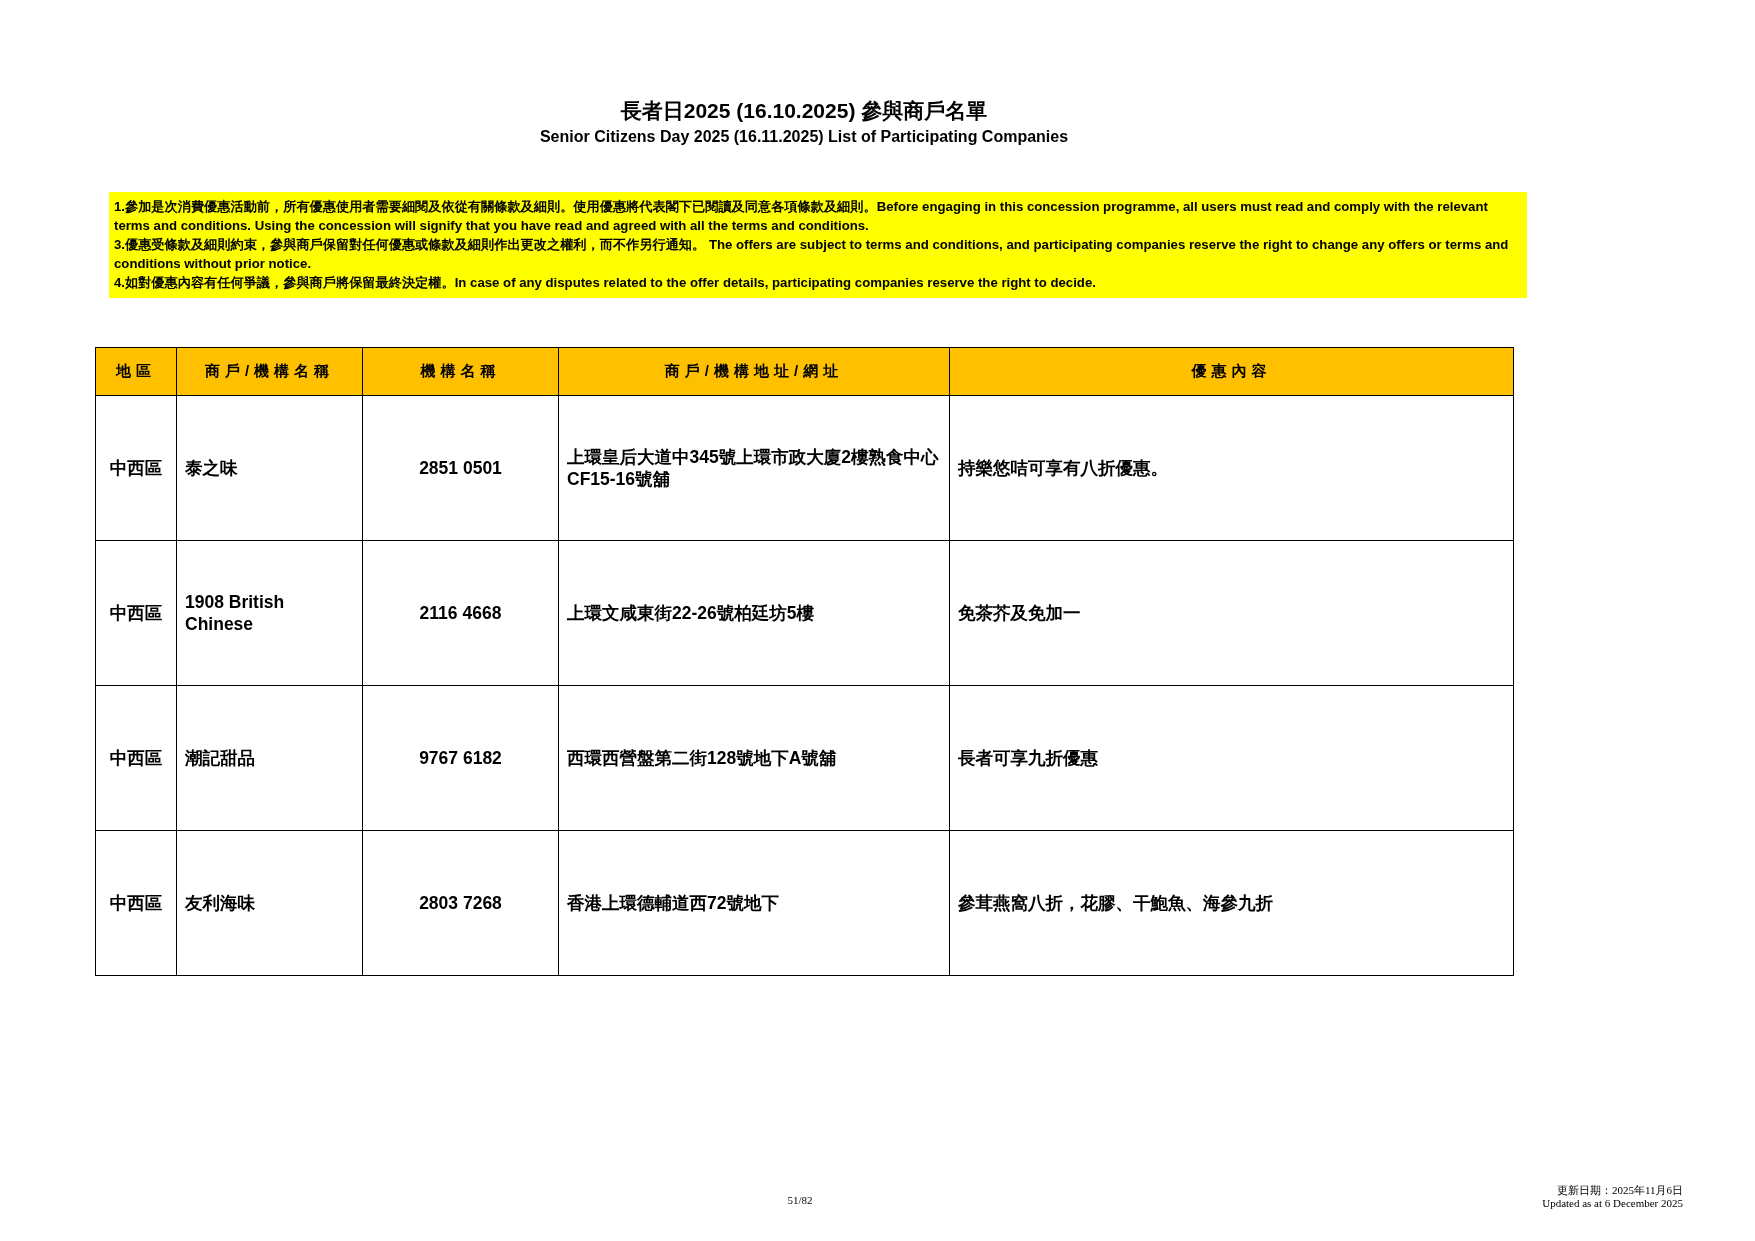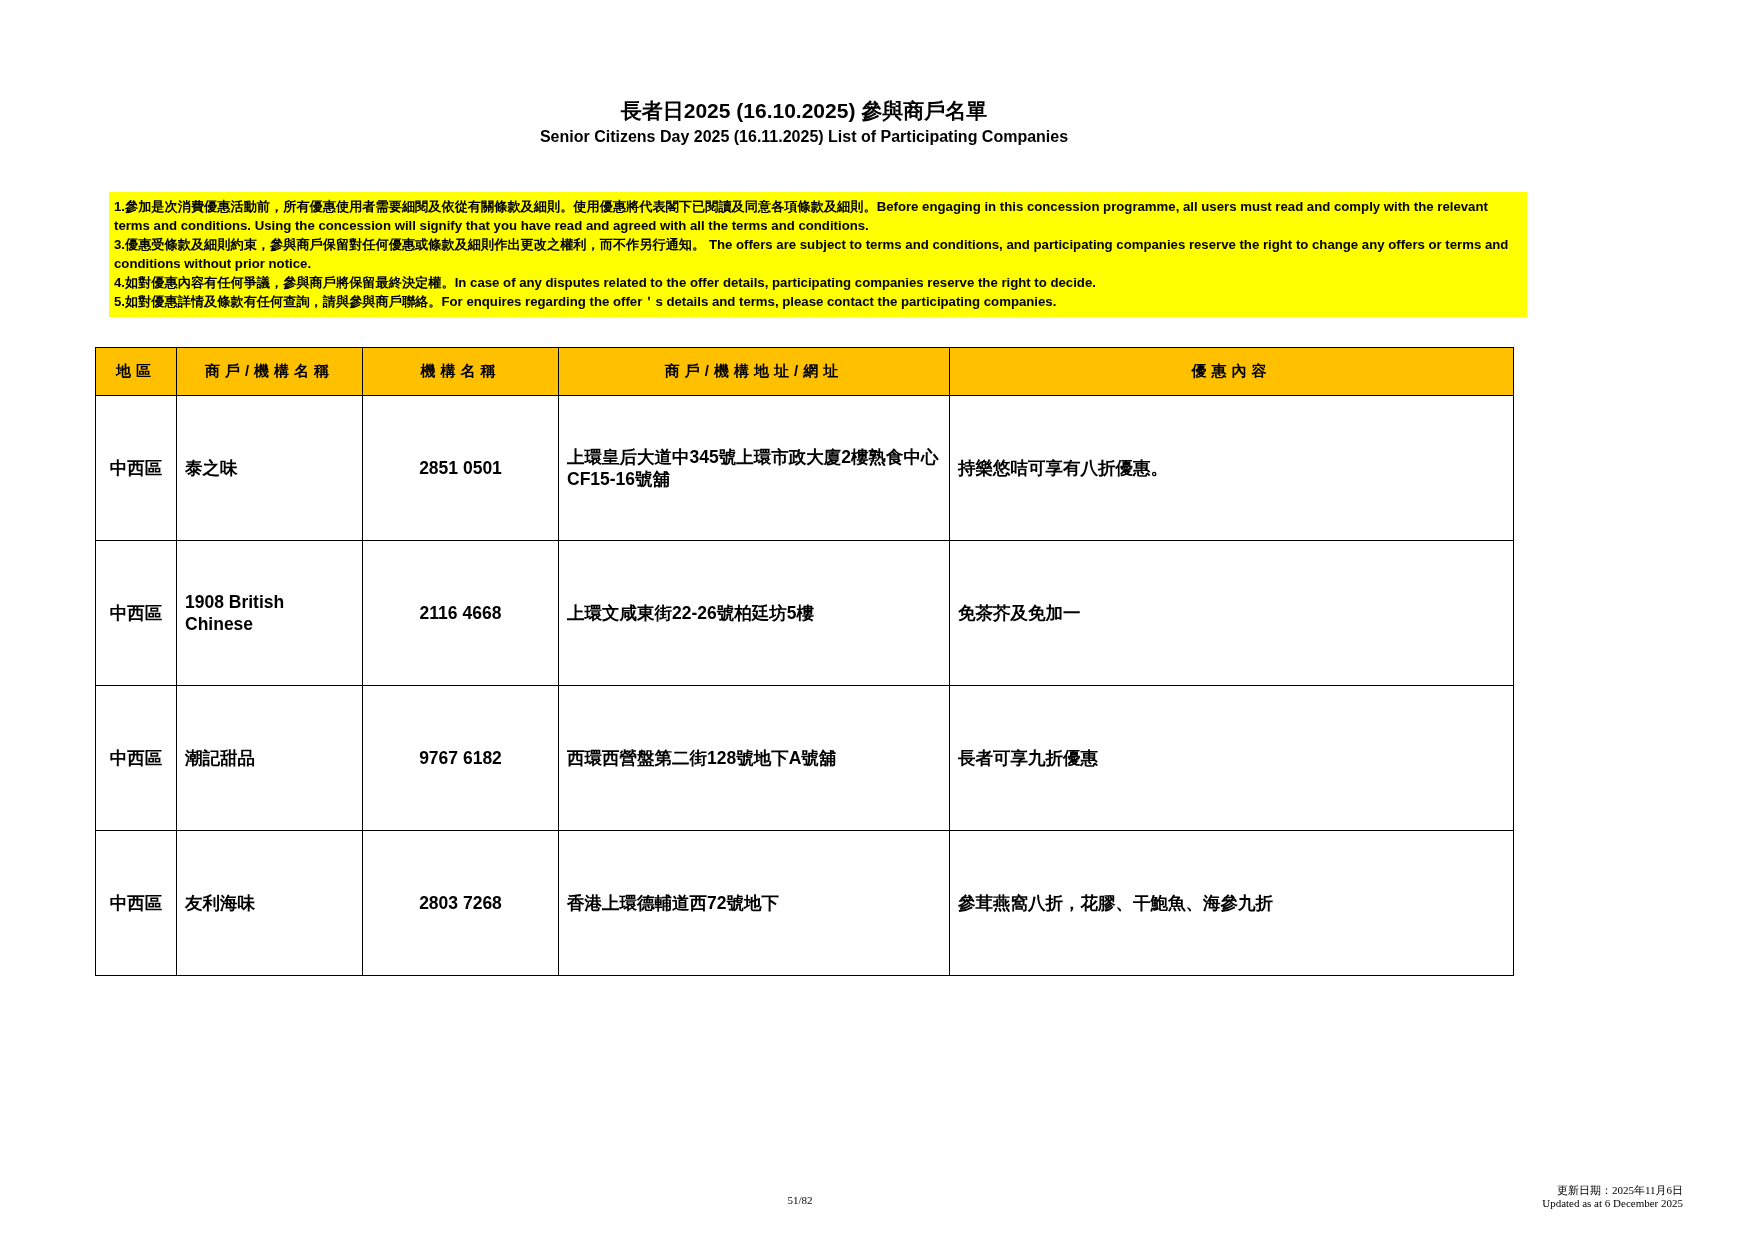--- a/index.html
+++ b/index.html
@@ -87,21 +87,20 @@
 
   <div class="titles">
     <div class="title-zh">長者日2025 (16.10.2025) 參與商戶名單</div>
     <div class="title-en">Senior Citizens Day 2025 (16.11.2025) List of Participating Companies</div>
   </div>
 
   <div class="terms">
     <div>1.參加是次消費優惠活動前，所有優惠使用者需要細閱及依從有關條款及細則。使用優惠將代表閣下已閱讀及同意各項條款及細則。Before engaging in this concession programme, all users must read and comply with the relevant terms and conditions.  Using the concession will signify that you have read and agreed with all the terms and conditions.</div>
     <div>3.優惠受條款及細則約束，參與商戶保留對任何優惠或條款及細則作出更改之權利，而不作另行通知。 The offers are subject to terms and conditions, and participating companies reserve the right to change any offers or terms and conditions without prior notice.</div>
     <div>4.如對優惠內容有任何爭議，參與商戶將保留最終決定權。In case of any disputes related to the offer details, participating companies reserve the right to decide.</div>
-    <div>5.如對優惠詳情及條款有任何查詢，請與參與商戶聯絡。For enquires regarding the offer＇s details and terms, please contact the participating companies.</div>
   </div>
 
   <table class="companies">
     <colgroup>
       <col style="width:81px">
       <col style="width:186px">
       <col style="width:196px">
       <col style="width:391px">
       <col style="width:564px">
     </colgroup>

